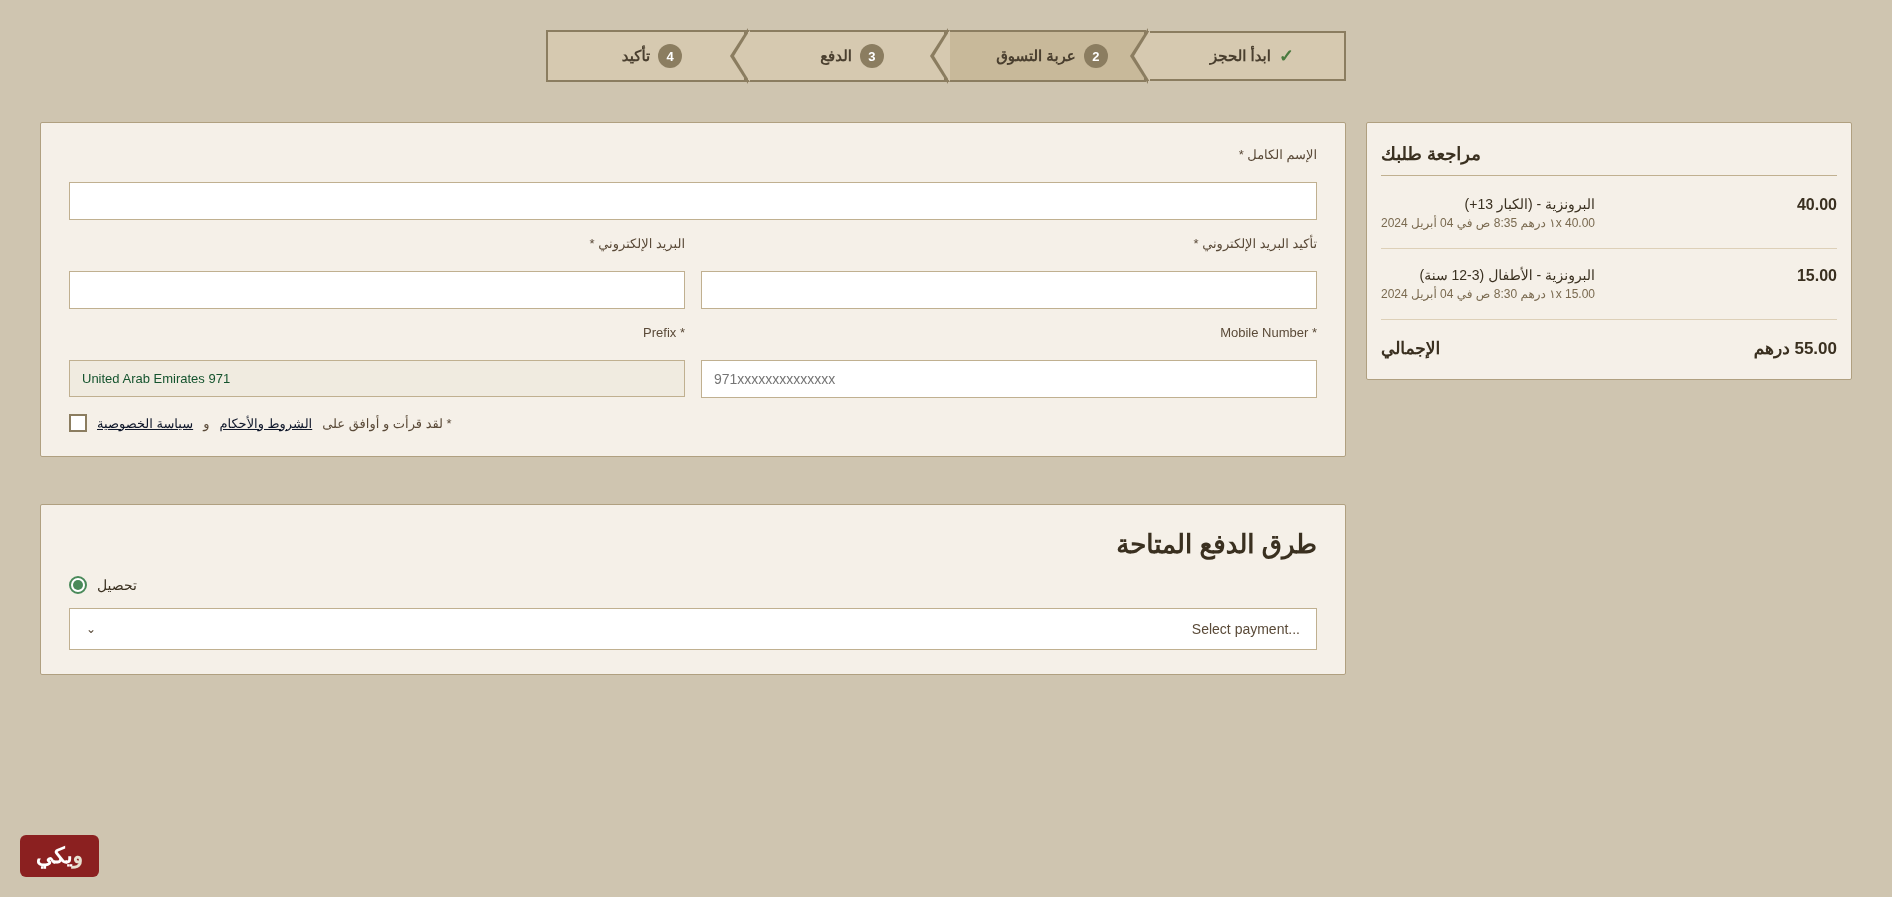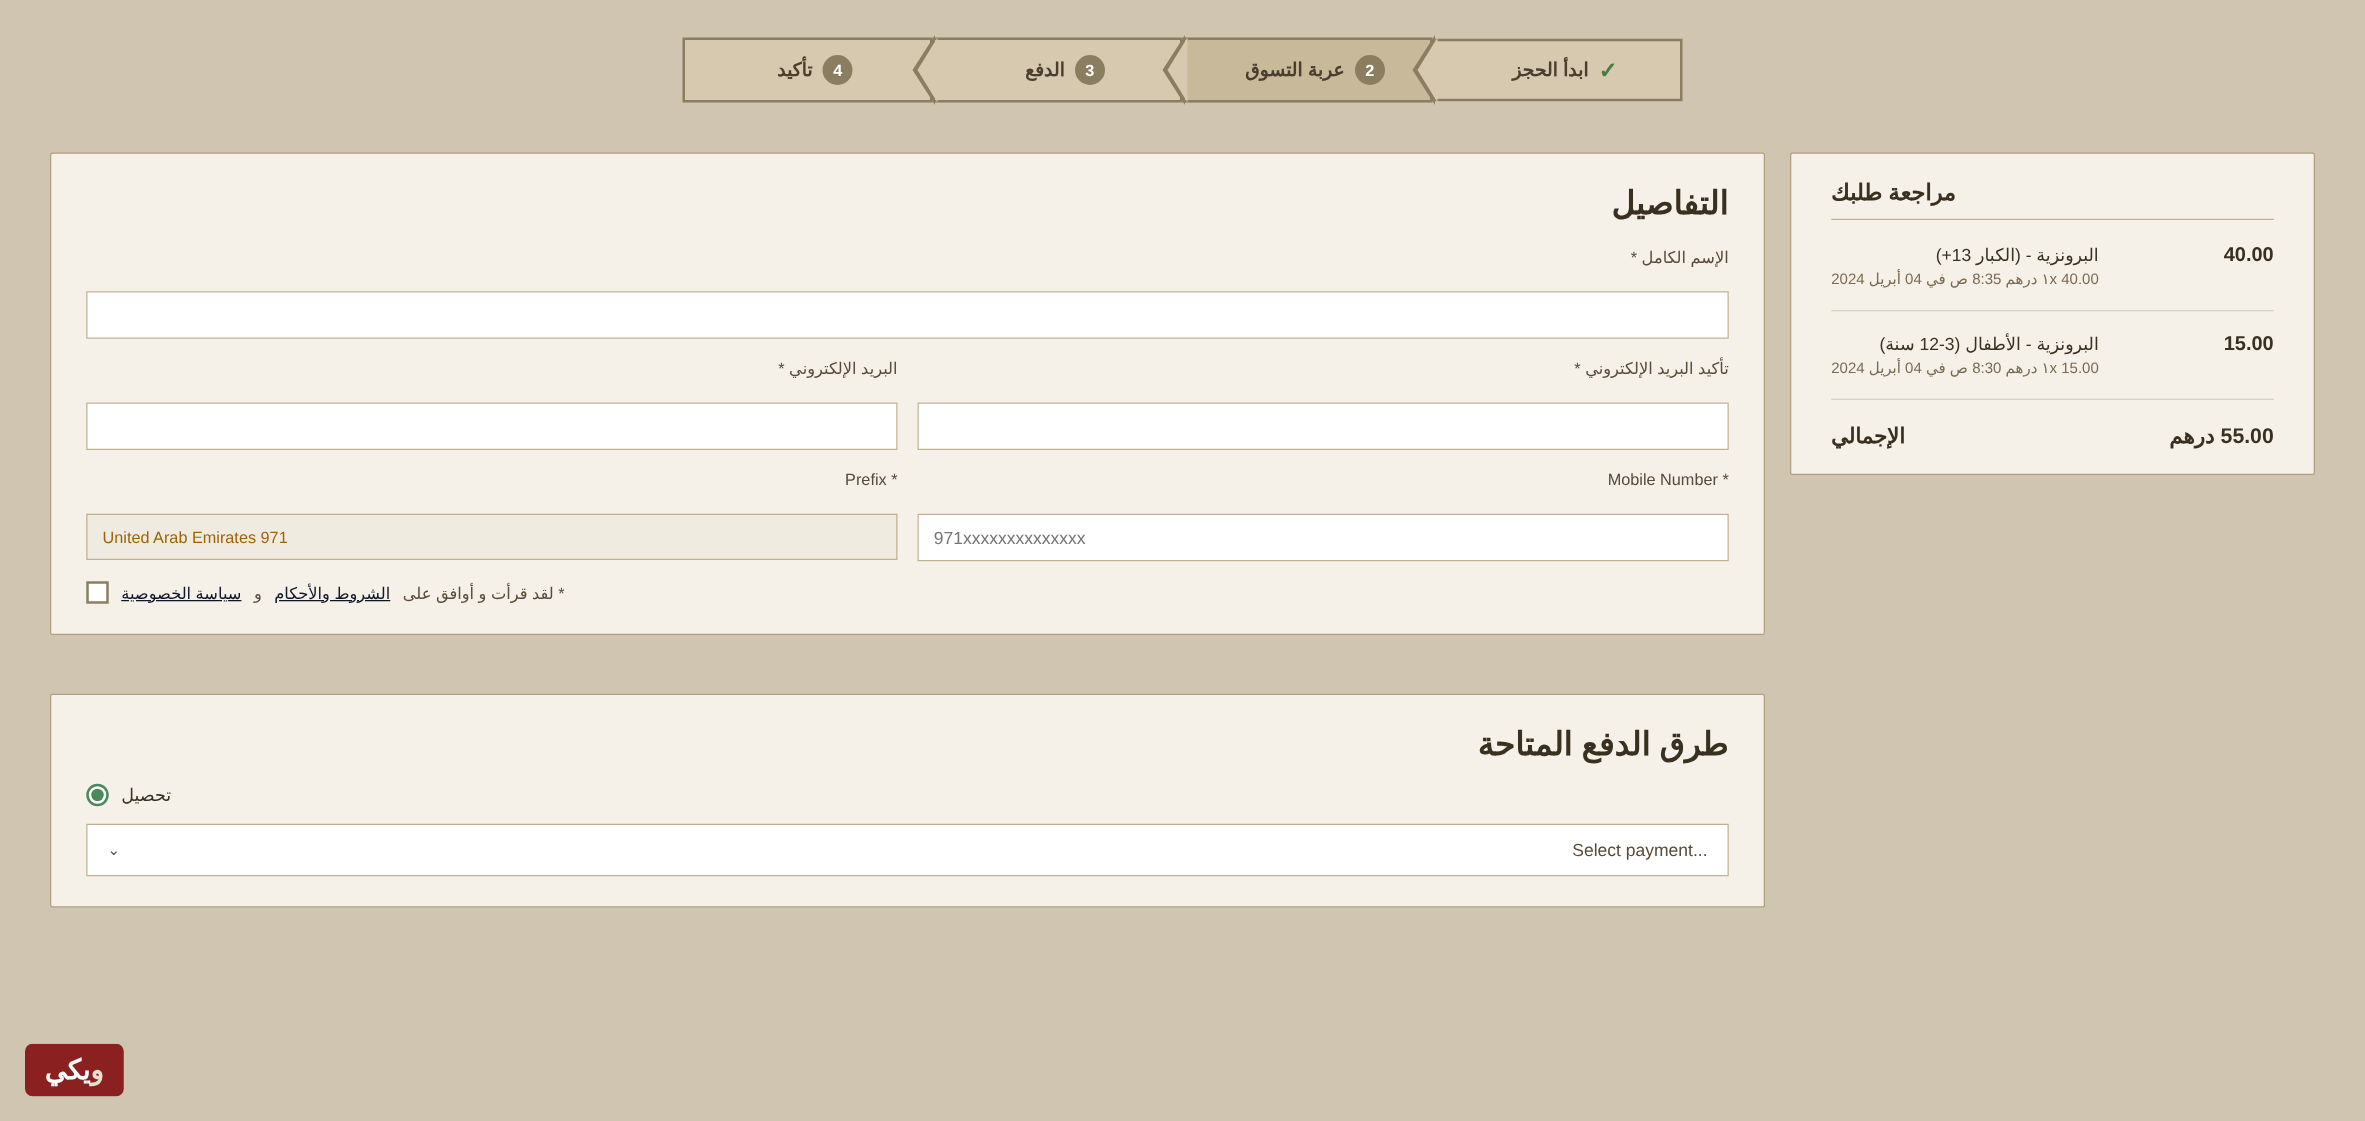--- a/index.html
+++ b/index.html
@@ -95,25 +95,25 @@
 
     
     .main-content {
       display: flex;
       gap: 20px;
       align-items: flex-start;
     }
 
     
     .order-review {
-      width: 420px;
+      width: 486px;
       flex-shrink: 0;
       background: #f5f0e8;
       border: 1px solid #b0a080;
-      padding: 20px 32px;
+      padding: 20px 14px;
       border-radius: 2px;
     }
 
     .order-review-title {
       text-align: left;
       font-size: 18px;
       font-weight: bold;
       color: #3a3020;
       margin-bottom: 20px;
       border-bottom: 1px solid #c0b090;
@@ -222,21 +222,21 @@
       border: 1px solid #c0b090;
       background: white;
       font-size: 14px;
       color: #3a3020;
       outline: none;
       direction: ltr;
     }
 
     .prefix-input {
       background: #f0ebe0;
-      color: #a16207;
+      color: #14532d;
       font-size: 13px;
       text-align: left;
       cursor: pointer;
     }
 
     .terms-row {
       display: flex;
       align-items: center;
       justify-content: flex-end;
       gap: 10px;
@@ -386,21 +386,20 @@
 
       <div class="order-total">
         <div class="order-total-amount">55.00 درهم</div>
         <div class="order-total-label">الإجمالي</div>
       </div>
     </div>
 
     <div class="right-panels">
 
       <div class="details-panel">
-        <div class="panel-title">التفاصيل</div>
 
         <div class="form-row">
           <div class="form-group">
             <label class="form-label">الإسم الكامل *</label>
             <input type="text" class="form-input" style="">
           </div>
         </div>
 
         <div class="form-row">
           <div class="form-group">

